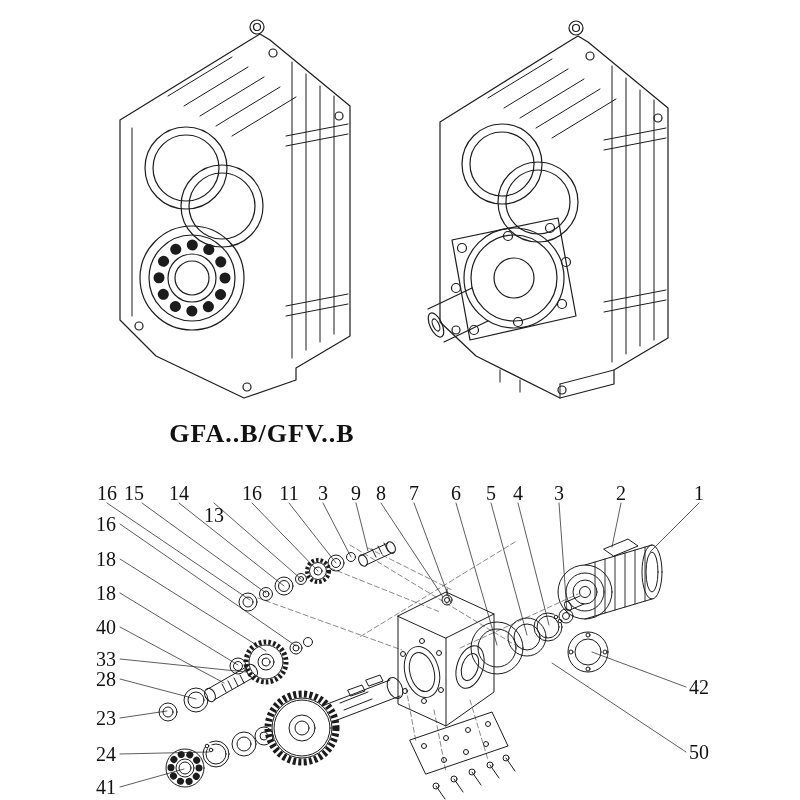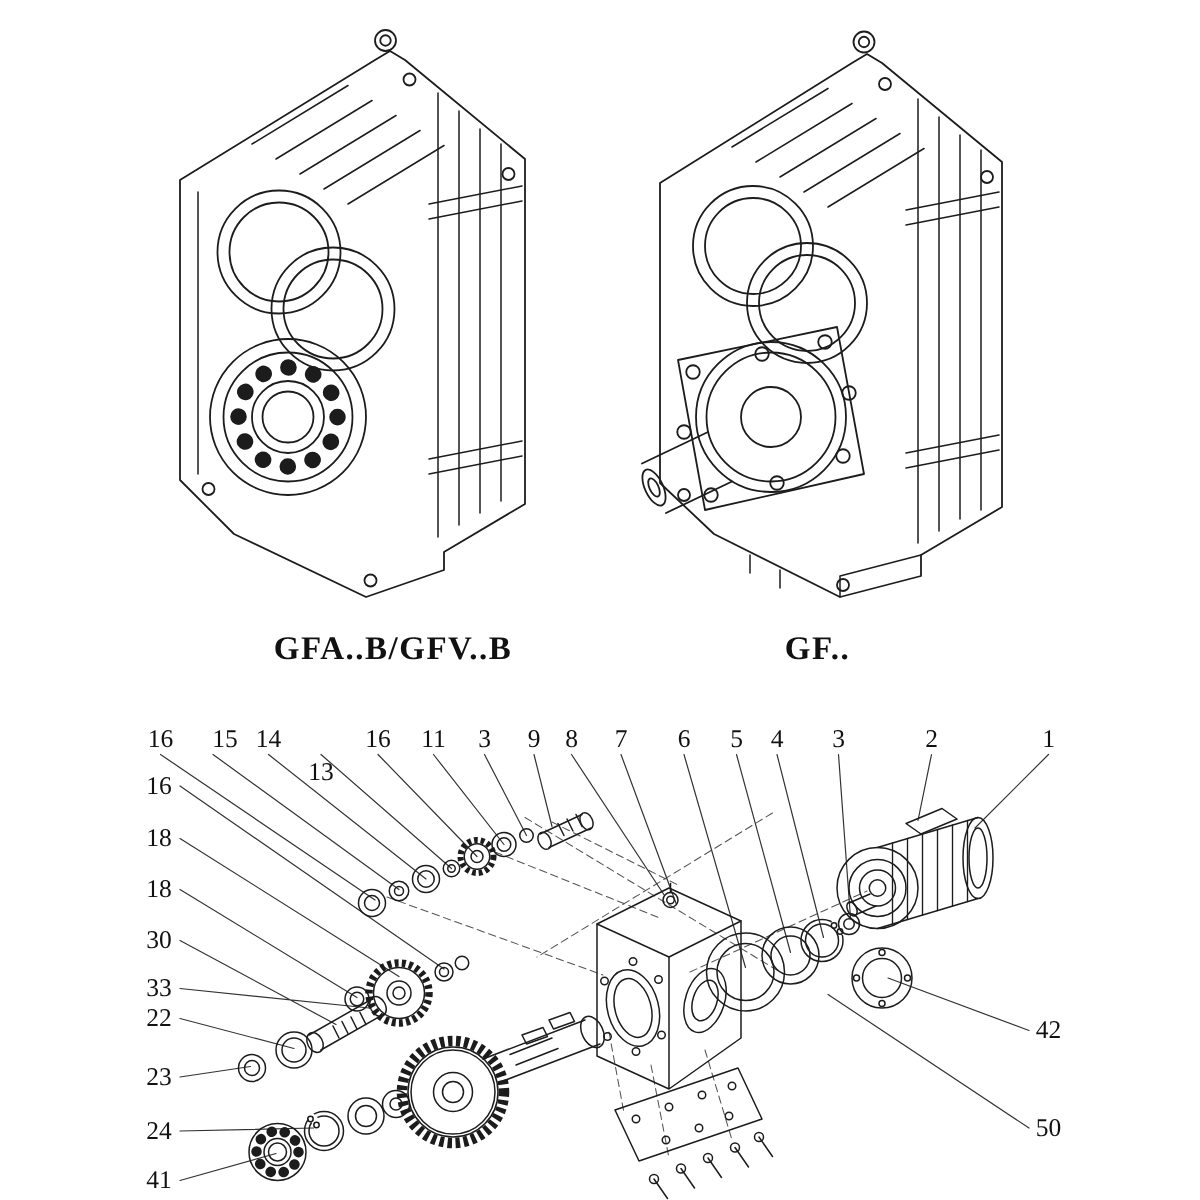--- a/index.html
+++ b/index.html
@@ -1,21 +1,21 @@
 <!DOCTYPE html>
 <html><head>
 <meta charset="utf-8">
 <style>
   html,body{margin:0;padding:0;background:#ffffff;}
   .page{position:relative;width:800px;height:800px;background:#ffffff;overflow:hidden;
         font-family:"Liberation Serif", serif;}
   .page svg{position:absolute;left:0;top:0;}
-  .model-label{position:absolute;font-weight:700;font-size:22px;letter-spacing:1px;
+  .model-label{position:absolute;font-weight:700;font-size:26px;letter-spacing:1px;
         color:#111;text-align:center;white-space:nowrap;}
-  .co{position:absolute;transform:translate(-50%,-50%);font-size:17px;color:#111;}
+  .co{position:absolute;transform:translate(-50%,-50%);font-size:20px;color:#111;}
 </style>
 </head>
 <body>
 
 <div class="page">
 
 <svg width="800" height="800" viewBox="0 0 800 800">
 
   <g stroke="#1c1c1c" fill="none" stroke-width="1.2" stroke-linejoin="round" stroke-linecap="round">
     <path d="M120,120 L250,40 L260,34 L270,40 L350,106 L350,336 L296,368 L296,380 L244,398 L156,356 L120,320 Z"></path>
@@ -233,45 +233,44 @@
           <circle cx="585" cy="592" r="5.5"></circle>
       <path d="M580,596 L566,602 M584,604 L570,610"></path>
       <ellipse cx="568" cy="606" rx="3" ry="5" transform="rotate(-25 568 606)"></ellipse>
       <path stroke-width="0.9" d="M595,562 L595,616 M605,559 L605,613 M615,556 L615,610 M625,553 L625,607 M635,550 L635,604 M645,547 L645,601"></path>
       <path d="M604,549 L628,539 L638,546 L614,556 Z"></path>
     </g>
   </g>
 </svg>
 
 <div class="model-label" style="left:117px;top:419px;width:290px">GFA..B/GFV..B</div>
-<div class="model-label" style="left:470px;top:419px;width:150px">GF..</div>
 
 <span class="co" style="left:107px;top:493px">16</span>
-<span class="co" style="left:150px;top:493px">15</span>
+<span class="co" style="left:134px;top:493px">15</span>
 <span class="co" style="left:179px;top:493px">14</span>
 <span class="co" style="left:214px;top:515px">13</span>
 <span class="co" style="left:252px;top:493px">16</span>
 <span class="co" style="left:289px;top:493px">11</span>
 <span class="co" style="left:323px;top:493px">3</span>
 <span class="co" style="left:356px;top:493px">9</span>
 <span class="co" style="left:381px;top:493px">8</span>
 <span class="co" style="left:414px;top:493px">7</span>
 <span class="co" style="left:456px;top:493px">6</span>
 <span class="co" style="left:491px;top:493px">5</span>
 <span class="co" style="left:518px;top:493px">4</span>
 <span class="co" style="left:559px;top:493px">3</span>
 <span class="co" style="left:621px;top:493px">2</span>
 <span class="co" style="left:699px;top:493px">1</span>
 
 <span class="co" style="left:106px;top:524px">16</span>
 <span class="co" style="left:106px;top:559px">18</span>
 <span class="co" style="left:106px;top:593px">18</span>
-<span class="co" style="left:106px;top:627px">30</span>
+<span class="co" style="left:106px;top:627px">40</span>
 <span class="co" style="left:106px;top:659px">33</span>
-<span class="co" style="left:106px;top:679px">22</span>
+<span class="co" style="left:106px;top:679px">28</span>
 <span class="co" style="left:106px;top:718px">23</span>
 <span class="co" style="left:106px;top:754px">24</span>
 <span class="co" style="left:106px;top:787px">41</span>
 
 <span class="co" style="left:699px;top:687px">42</span>
 <span class="co" style="left:699px;top:752px">50</span>
 
 </div>
 
 </body></html>

